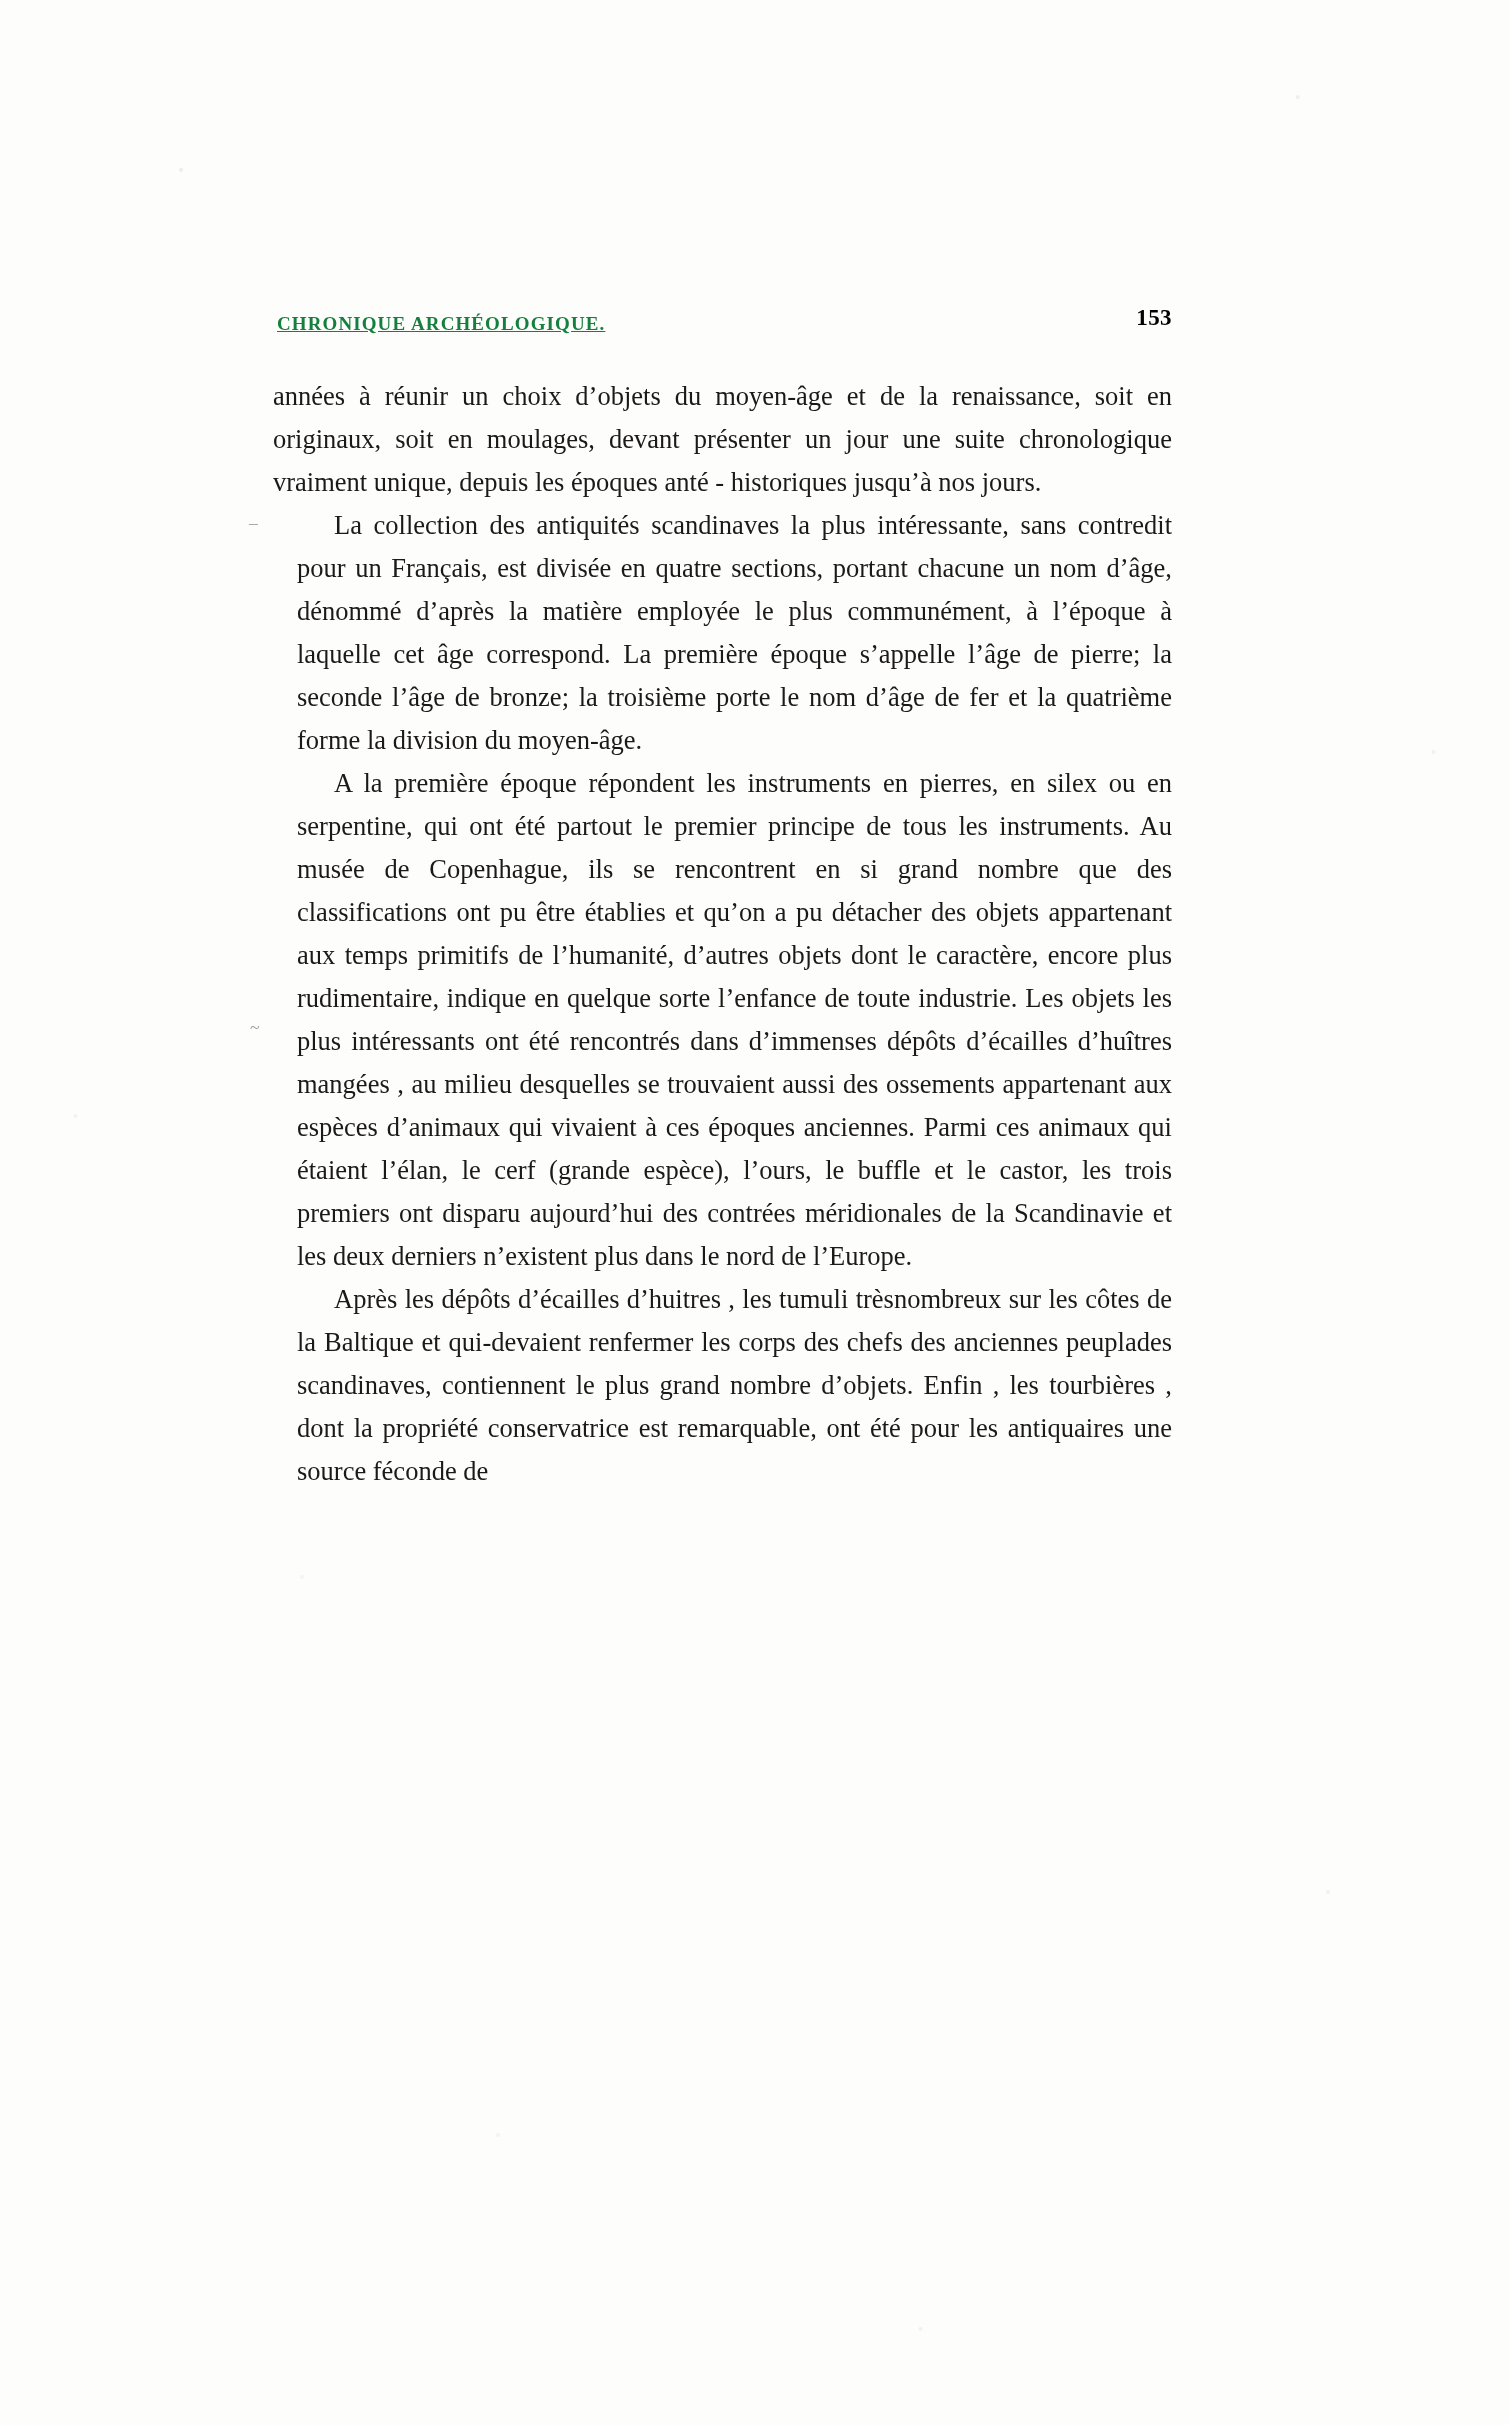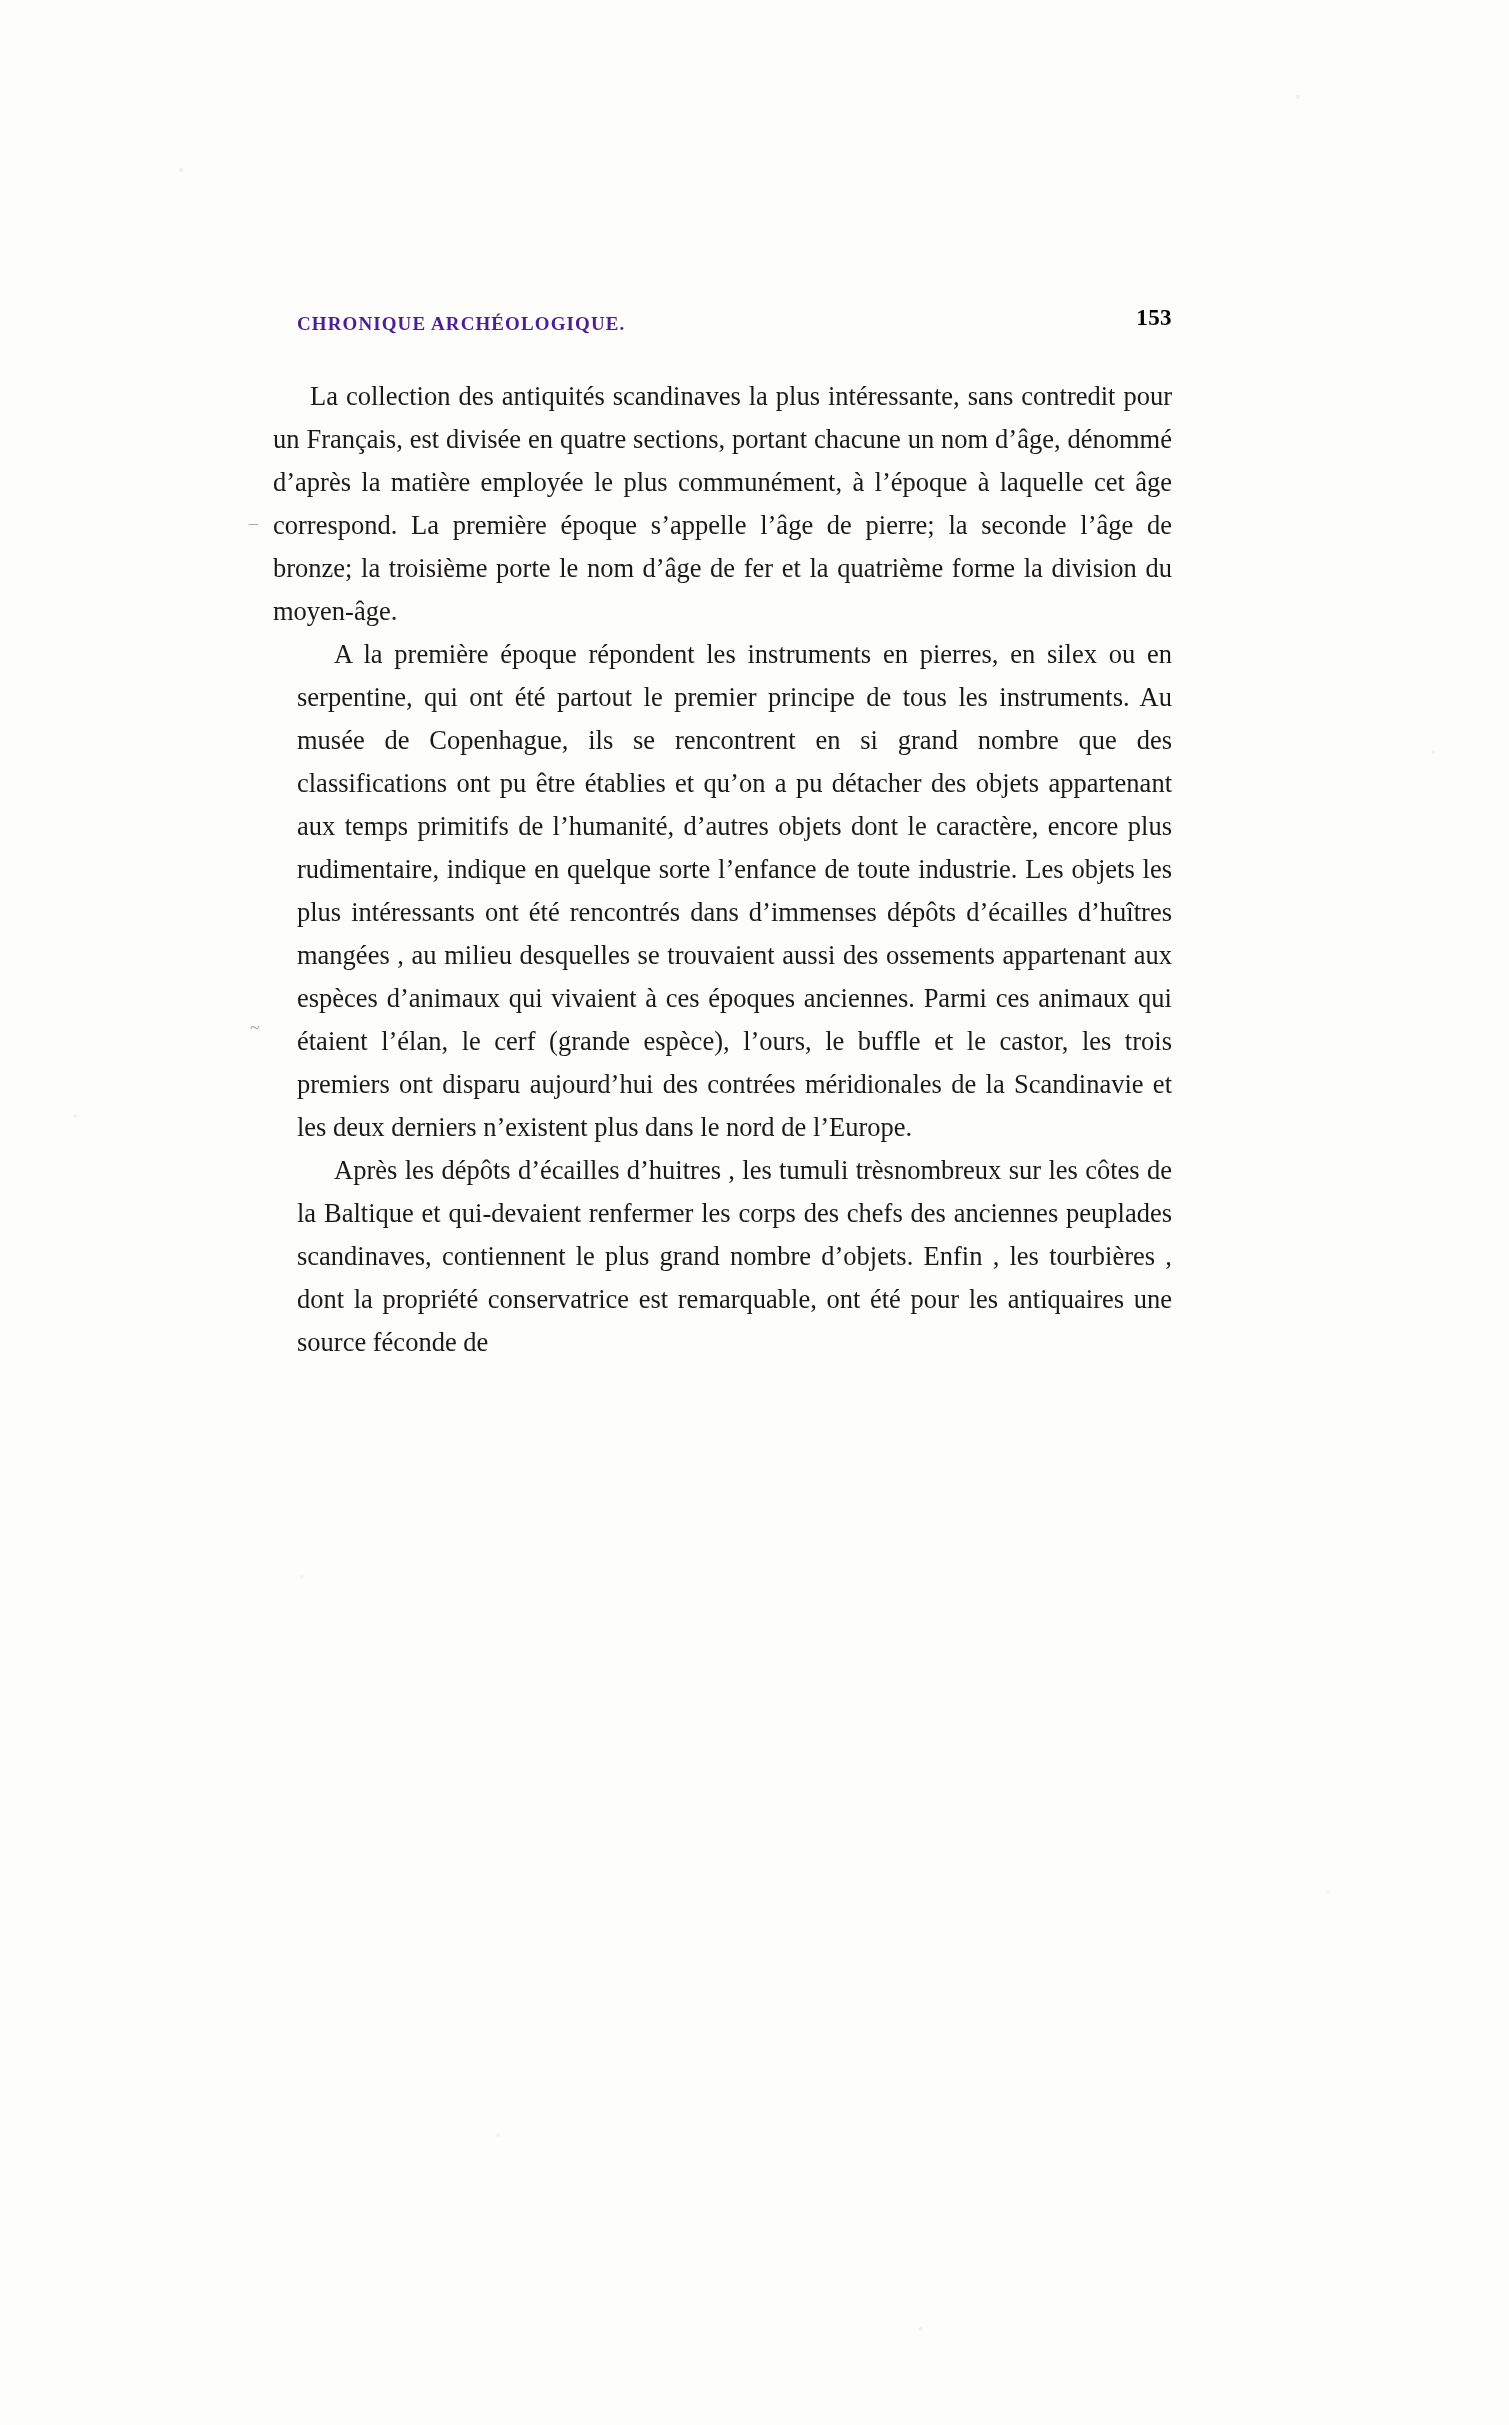--- a/index.html
+++ b/index.html
@@ -43,28 +43,29 @@
     top: 313px;
     width: 899px;
   }
   .running-head {
     position: relative;
     height: 35px;
     margin-bottom: 27px;
   }
   .running-title {
     position: absolute;
-    left: 24px;
+    left: 4px;
     top: 0;
     font-family: "Liberation Serif", serif;
     font-size: 19px;
     letter-spacing: 1.1px;
     font-weight: 700;
-    color: #4c1d95;
+    color: #15803d;
     text-transform: uppercase;
+    text-decoration: underline;
   }
   .folio {
     position: absolute;
     right: 0;
     top: -8px;
     font-size: 23px;
     font-weight: 700;
     color: #000000;
     letter-spacing: 0.4px;
   }
@@ -97,20 +98,21 @@
 <div class="page">
   <div class="paper-texture"></div>
 
   <div class="content">
 
     <div class="running-head">
       <div class="running-title">CHRONIQUE ARCHÉOLOGIQUE.</div>
       <div class="folio">153</div>
     </div>
 
+    <p class="body">années à réunir un choix d’objets du moyen-âge et de la renaissance, soit en originaux, soit en moulages, devant présenter un jour une suite chronologique vraiment unique, depuis les époques anté - historiques jusqu’à nos jours.</p>
 
     <p class="body indent">La collection des antiquités scandinaves la plus intéressante, sans contredit pour un Français, est divisée en quatre sections, portant chacune un nom d’âge, dénommé d’après la matière employée le plus communément, à l’époque à laquelle cet âge correspond. La première époque s’appelle l’âge de pierre; la seconde l’âge de bronze; la troisième porte le nom d’âge de fer et la quatrième forme la division du moyen-âge.</p>
 
     <p class="body indent">A la première époque répondent les instruments en pierres, en silex ou en serpentine, qui ont été partout le premier principe de tous les instruments. Au musée de Copenhague, ils se rencontrent en si grand nombre que des classifications ont pu être établies et qu’on a pu détacher des objets appartenant aux temps primitifs de l’humanité, d’autres objets dont le caractère, encore plus rudimentaire, indique en quelque sorte l’enfance de toute industrie. Les objets les plus intéressants ont été rencontrés dans d’immenses dépôts d’écailles d’huîtres mangées , au milieu desquelles se trouvaient aussi des ossements appartenant aux espèces d’animaux qui vivaient à ces époques anciennes. Parmi ces animaux qui étaient l’élan, le cerf (grande espèce), l’ours, le buffle et le castor, les trois premiers ont disparu aujourd’hui des contrées méridionales de la Scandinavie et les deux derniers n’existent plus dans le nord de l’Europe.</p>
 
     <p class="body indent">Après les dépôts d’écailles d’huitres , les tumuli trèsnombreux sur les côtes de la Baltique et qui-devaient renfermer les corps des chefs des anciennes peuplades scandinaves, contiennent le plus grand nombre d’objets. Enfin , les tourbières , dont la propriété conservatrice est remarquable, ont été pour les antiquaires une source féconde de</p>
 
   </div>
 
   <span class="smudge" style="left:249px; top:507px;">_</span>

